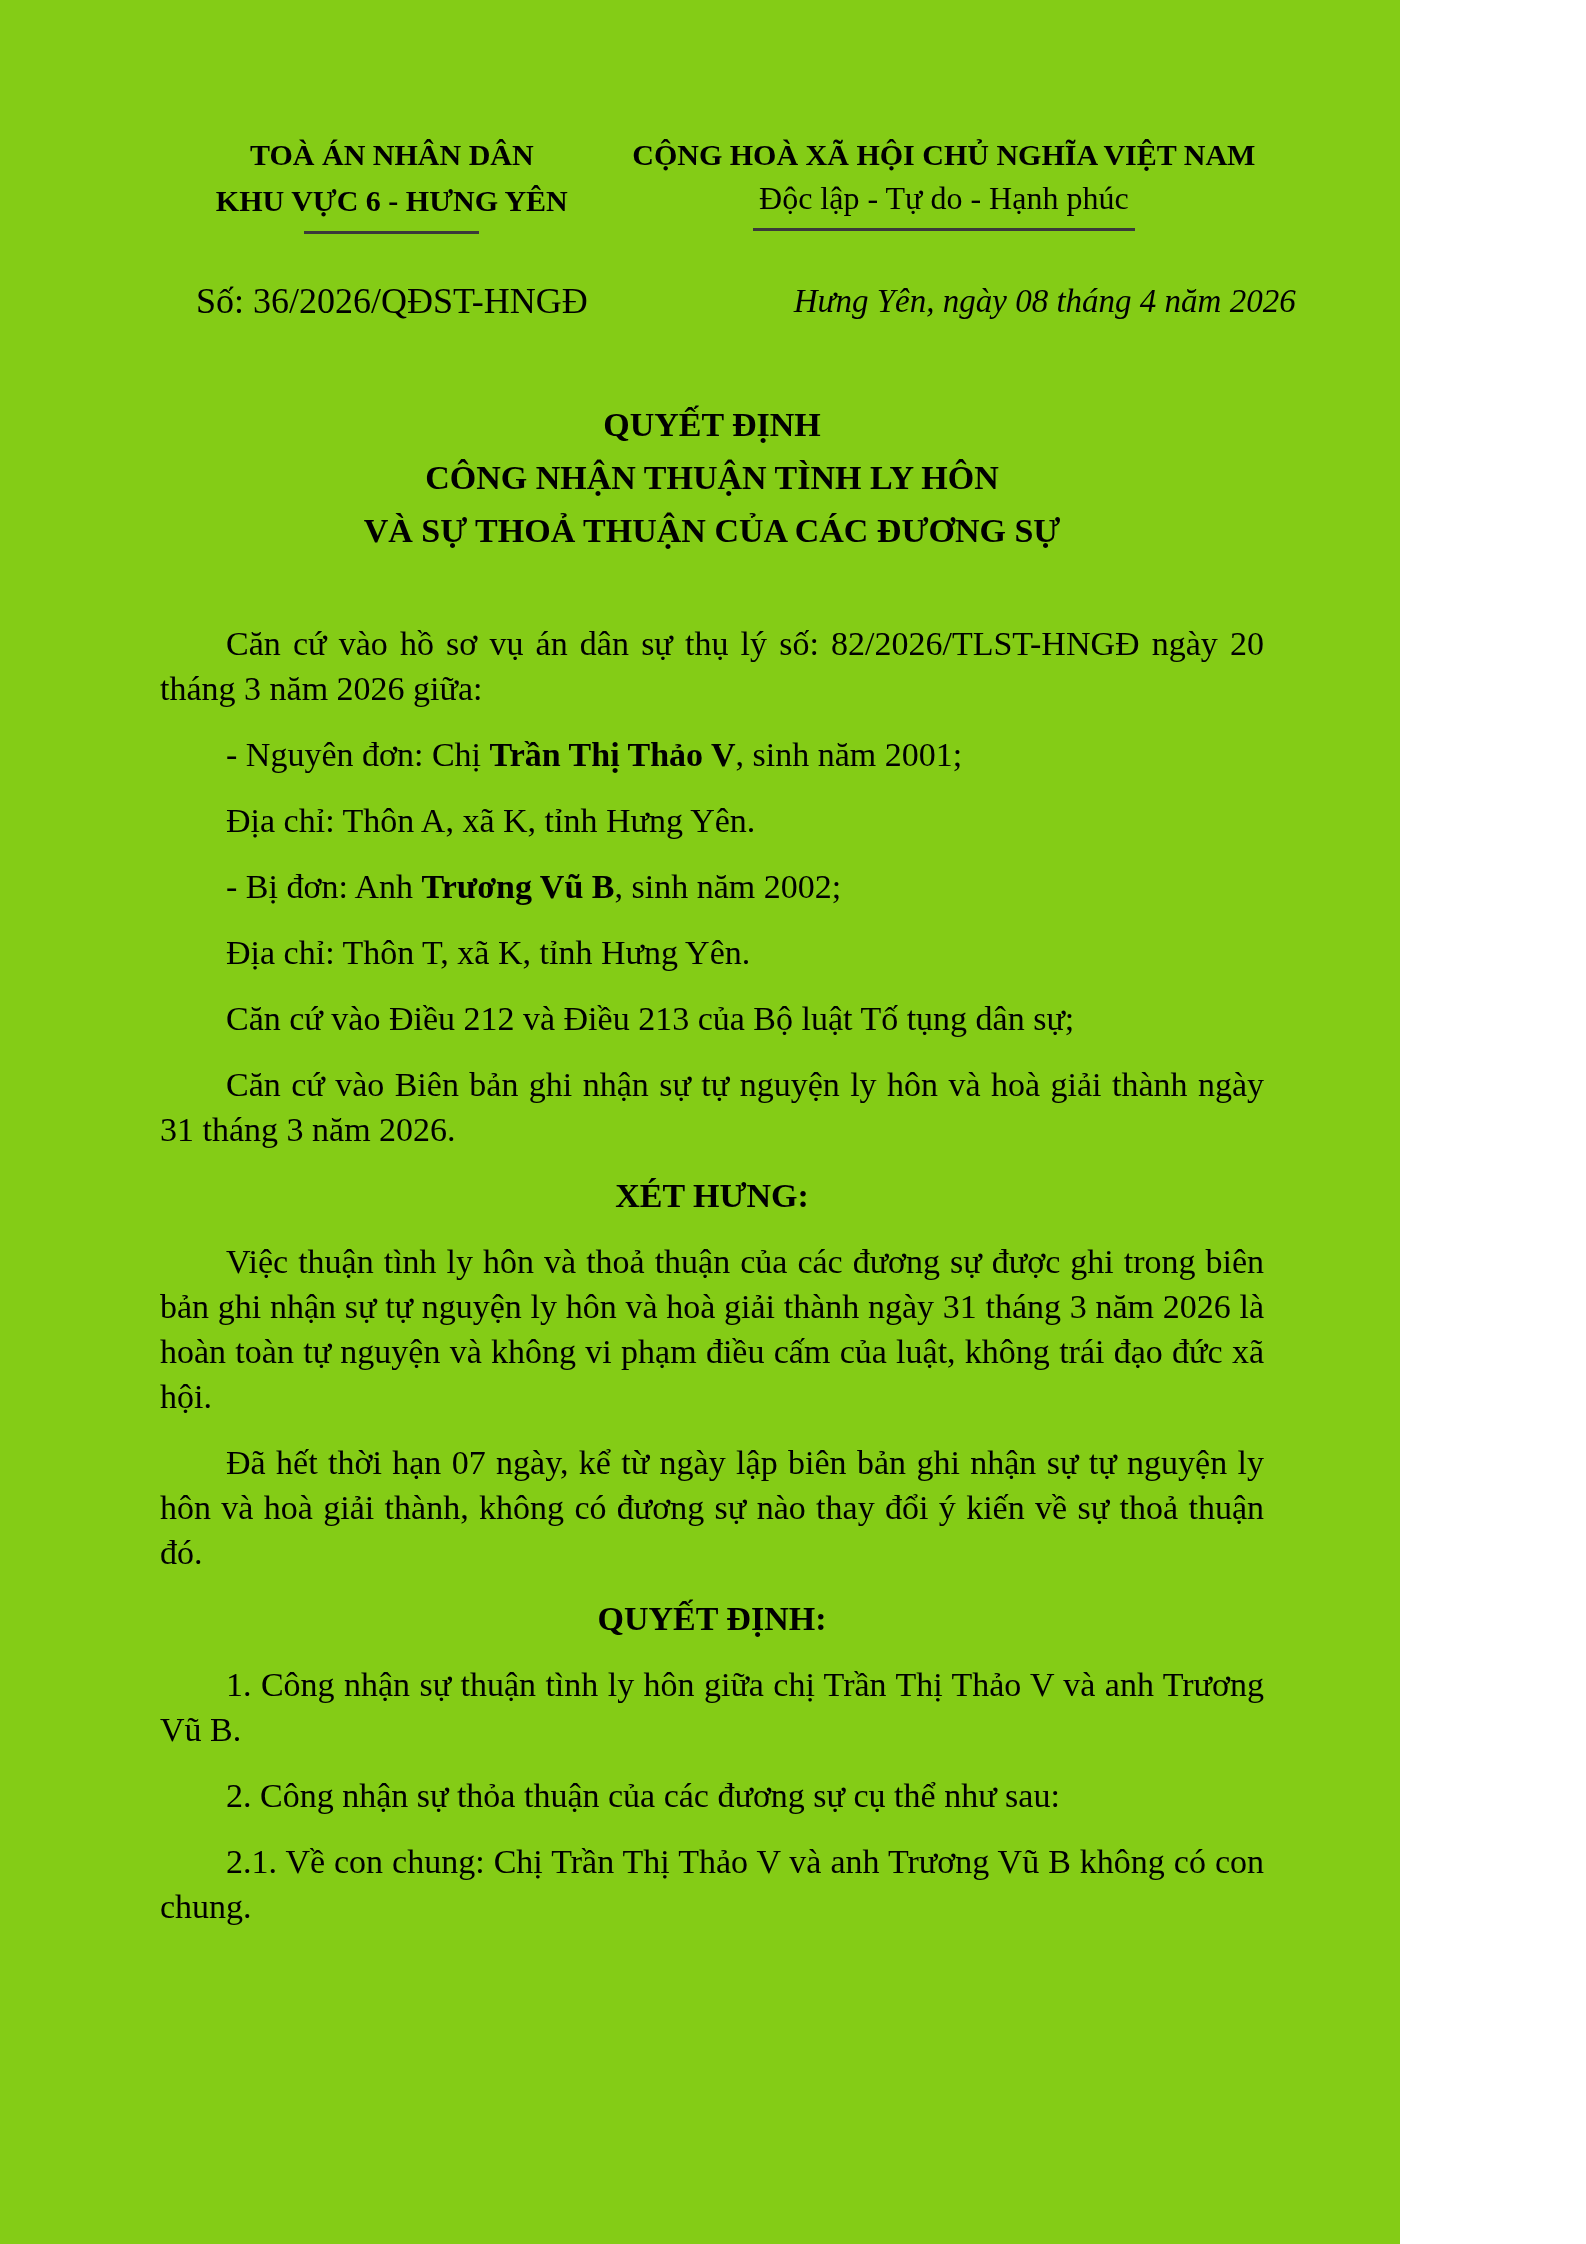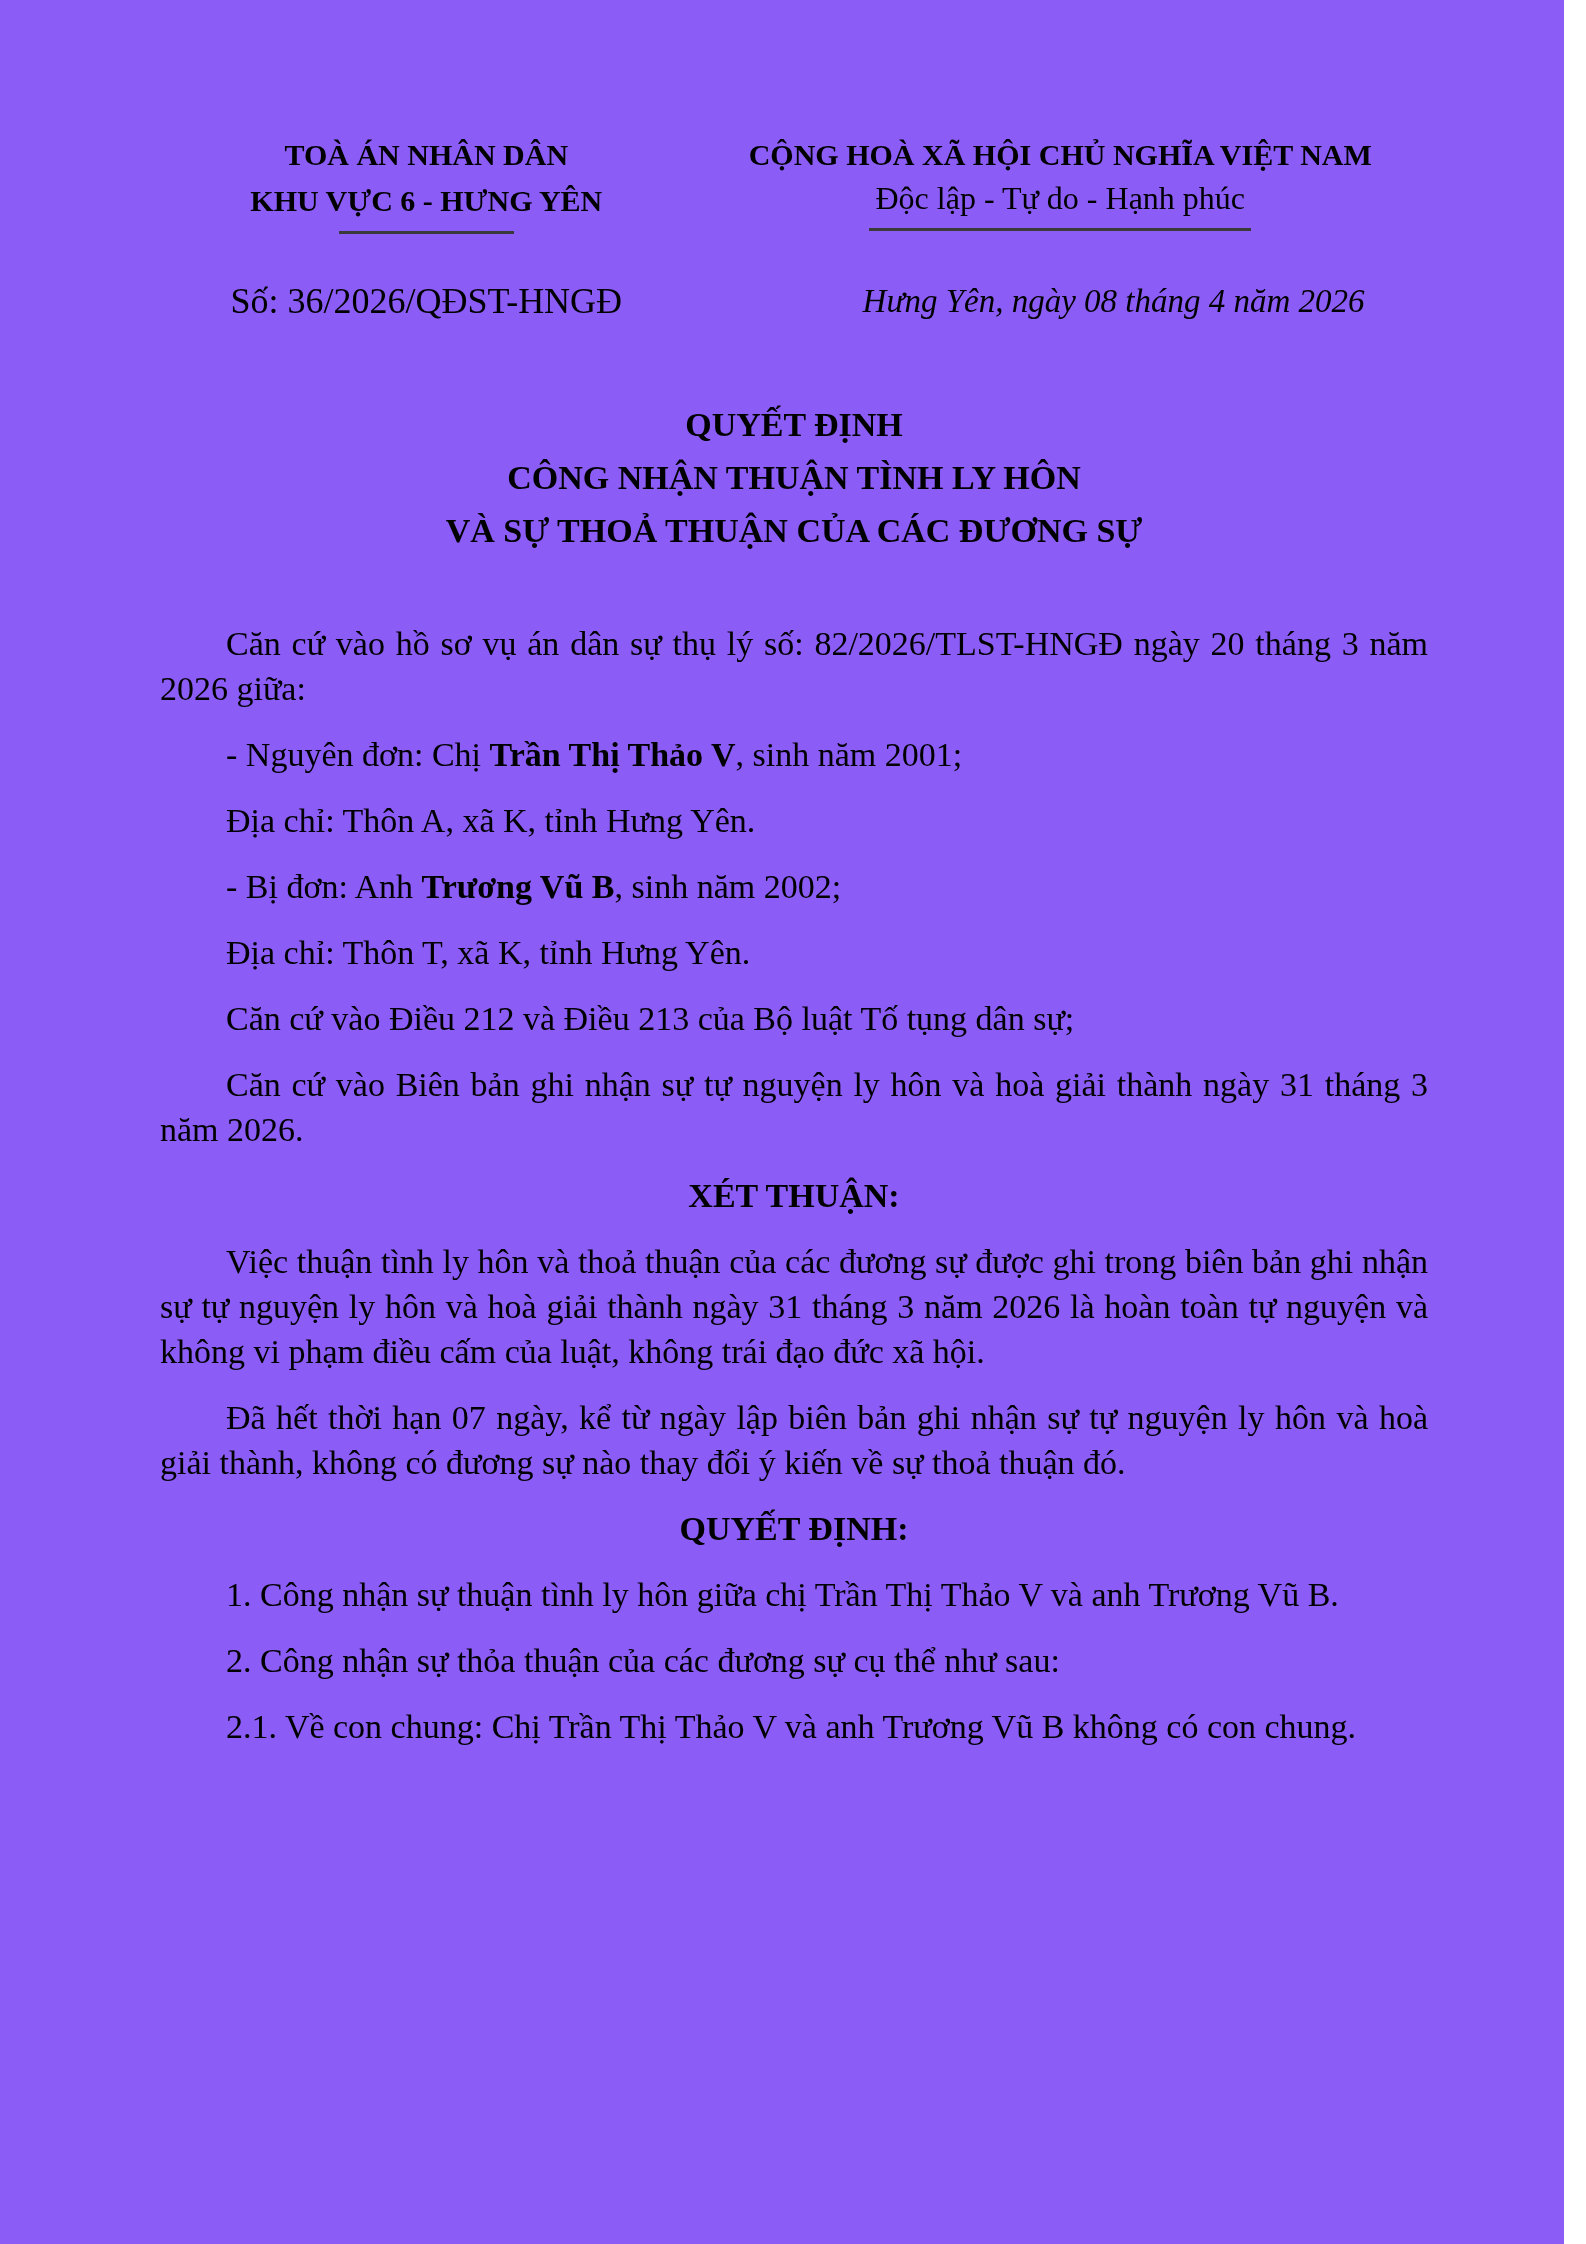--- a/index.html
+++ b/index.html
@@ -5,23 +5,23 @@
 <style>
   html, body {
     margin: 0;
     padding: 0;
     background: #ffffff;
     color: #000000;
     font-family: "Liberation Serif", "DejaVu Serif", serif;
   }
   .page {
     position: relative;
-    width: 1564px;
+    width: 1400px;
     height: 2244px;
-    background: #8b5cf6;
+    background: #84cc16;
     box-sizing: border-box;
     padding: 132px 136px 0 160px;
     overflow: hidden;
   }
   
   .header-row {
     display: flex;
     align-items: flex-start;
   }
   .header-left {
@@ -150,21 +150,21 @@
 
     <p>Địa chỉ: Thôn A, xã K, tỉnh Hưng Yên.</p>
 
     <p><span>- Bị đơn: Anh </span><span class="party-name">Trương Vũ B</span><span>, sinh năm 2002;</span></p>
 
     <p>Địa chỉ: Thôn T, xã K, tỉnh Hưng Yên.</p>
 
     <p>Căn cứ vào Điều 212 và Điều 213 của Bộ luật Tố tụng dân sự;</p>
     <p>Căn cứ vào Biên bản ghi nhận sự tự nguyện ly hôn và hoà giải thành ngày 31 tháng 3 năm 2026.</p>
 
-    <p class="section-heading">XÉT THUẬN:</p>
+    <p class="section-heading">XÉT HƯNG:</p>
 
     <p>Việc thuận tình ly hôn và thoả thuận của các đương sự được ghi trong biên bản ghi nhận sự tự nguyện ly hôn và hoà giải thành ngày 31 tháng 3 năm 2026 là hoàn toàn tự nguyện và không vi phạm điều cấm của luật, không trái đạo đức xã hội.</p>
     <p>Đã hết thời hạn 07 ngày, kể từ ngày lập biên bản ghi nhận sự tự nguyện ly hôn và hoà giải thành, không có đương sự nào thay đổi ý kiến về sự thoả thuận đó.</p>
 
     <p class="section-heading">QUYẾT ĐỊNH:</p>
 
     <p>1. Công nhận sự thuận tình ly hôn giữa chị Trần Thị Thảo V và anh Trương Vũ B.</p>
     <p>2. Công nhận sự thỏa thuận của các đương sự cụ thể như sau:</p>
     <p>2.1. Về con chung: Chị Trần Thị Thảo V và anh Trương Vũ B không có con chung.</p>
 

